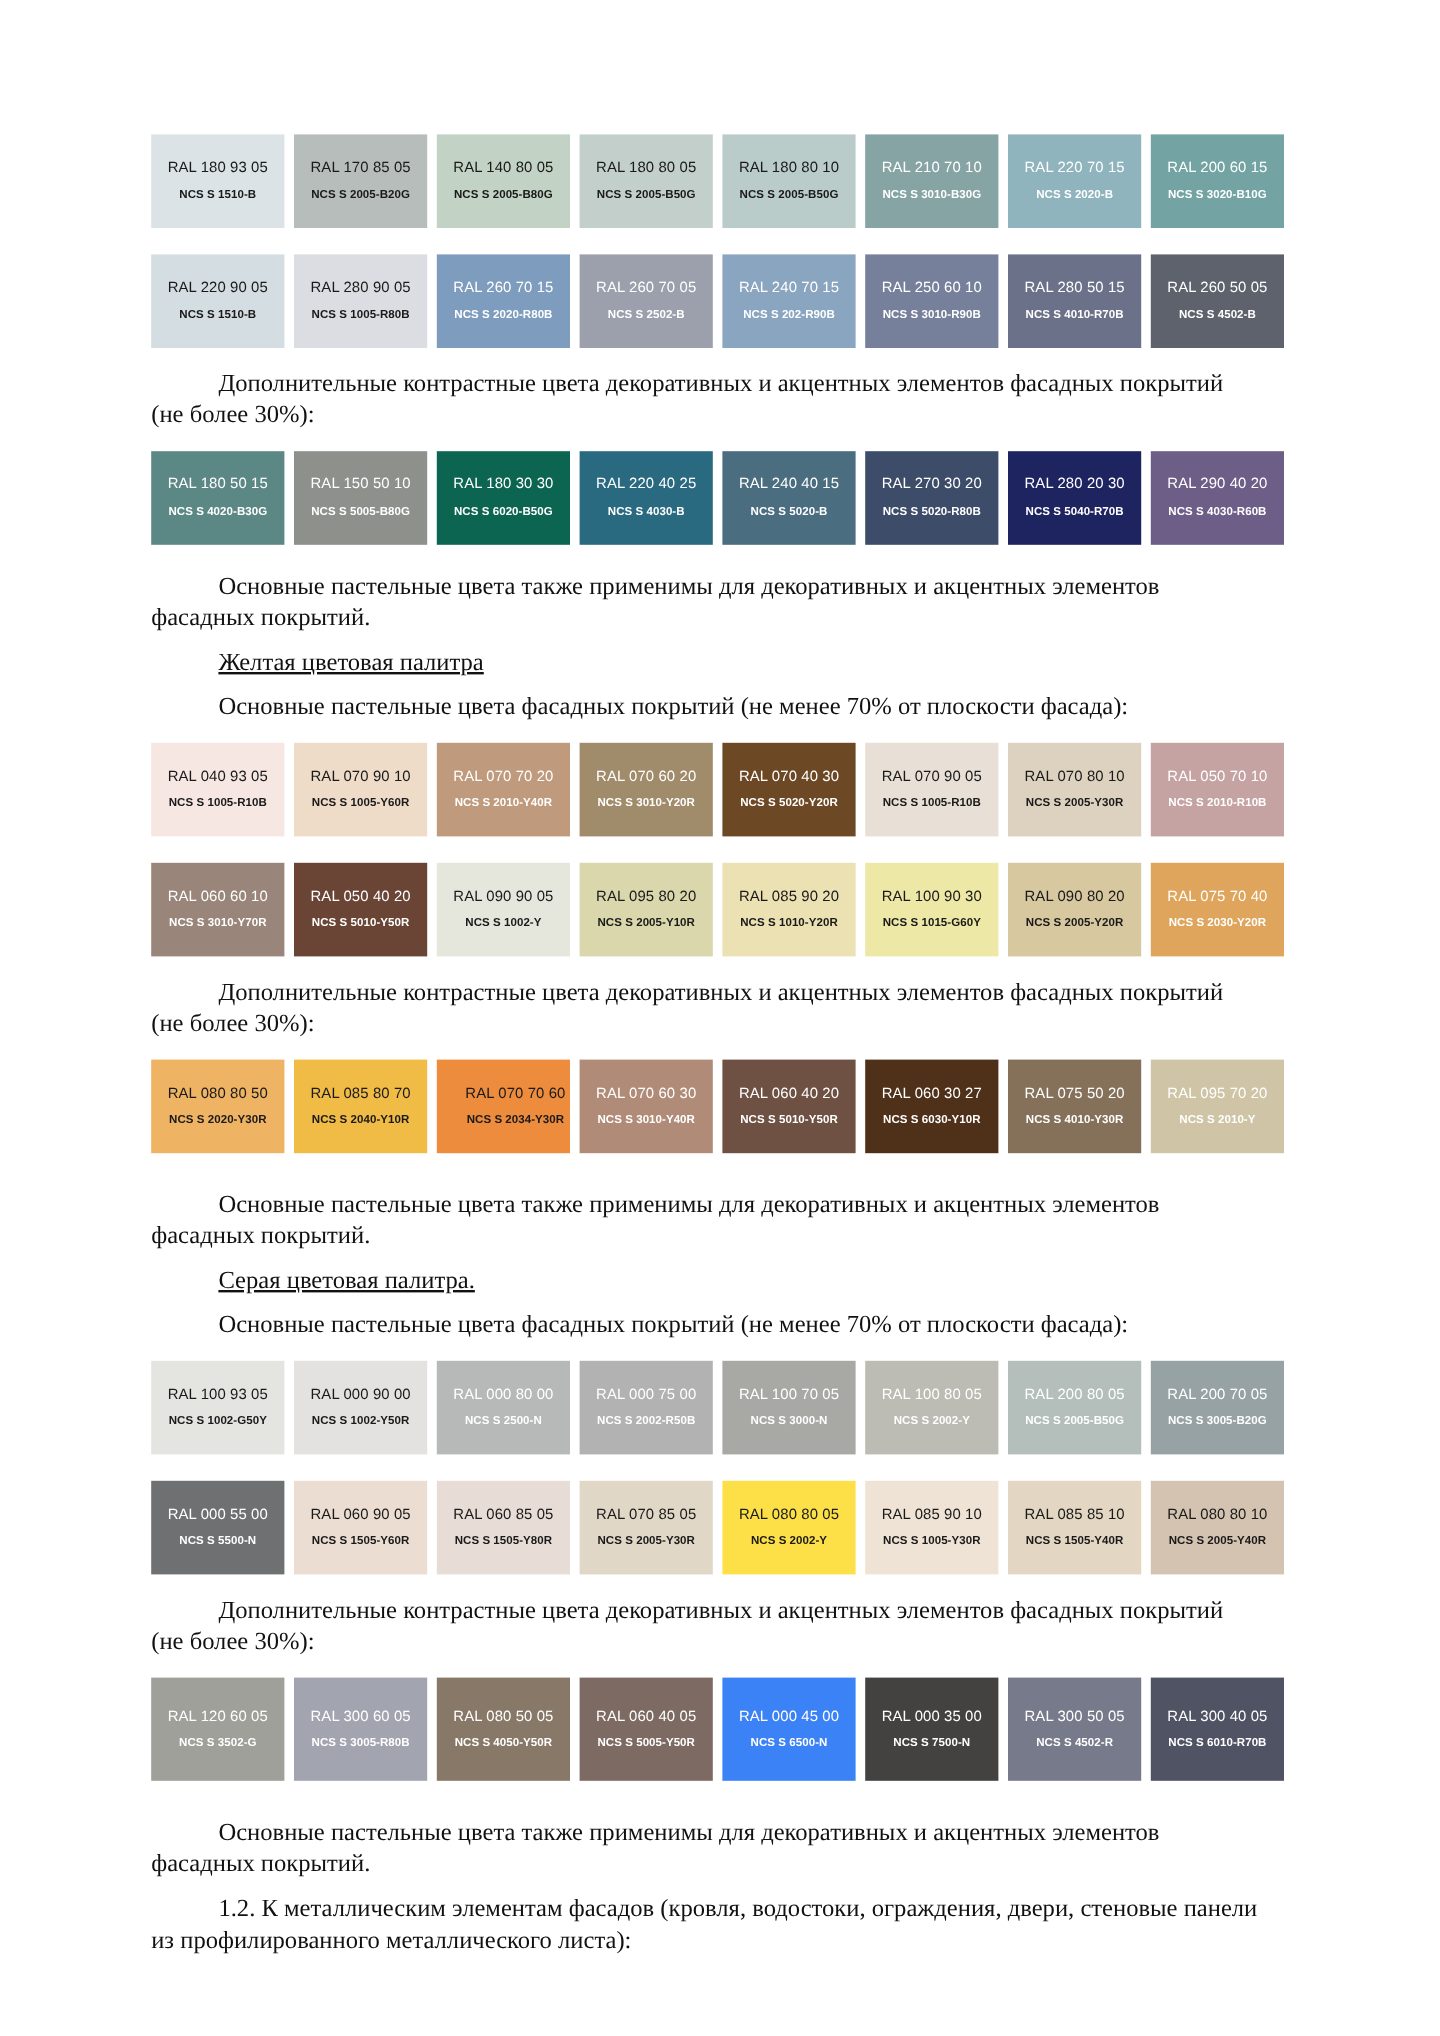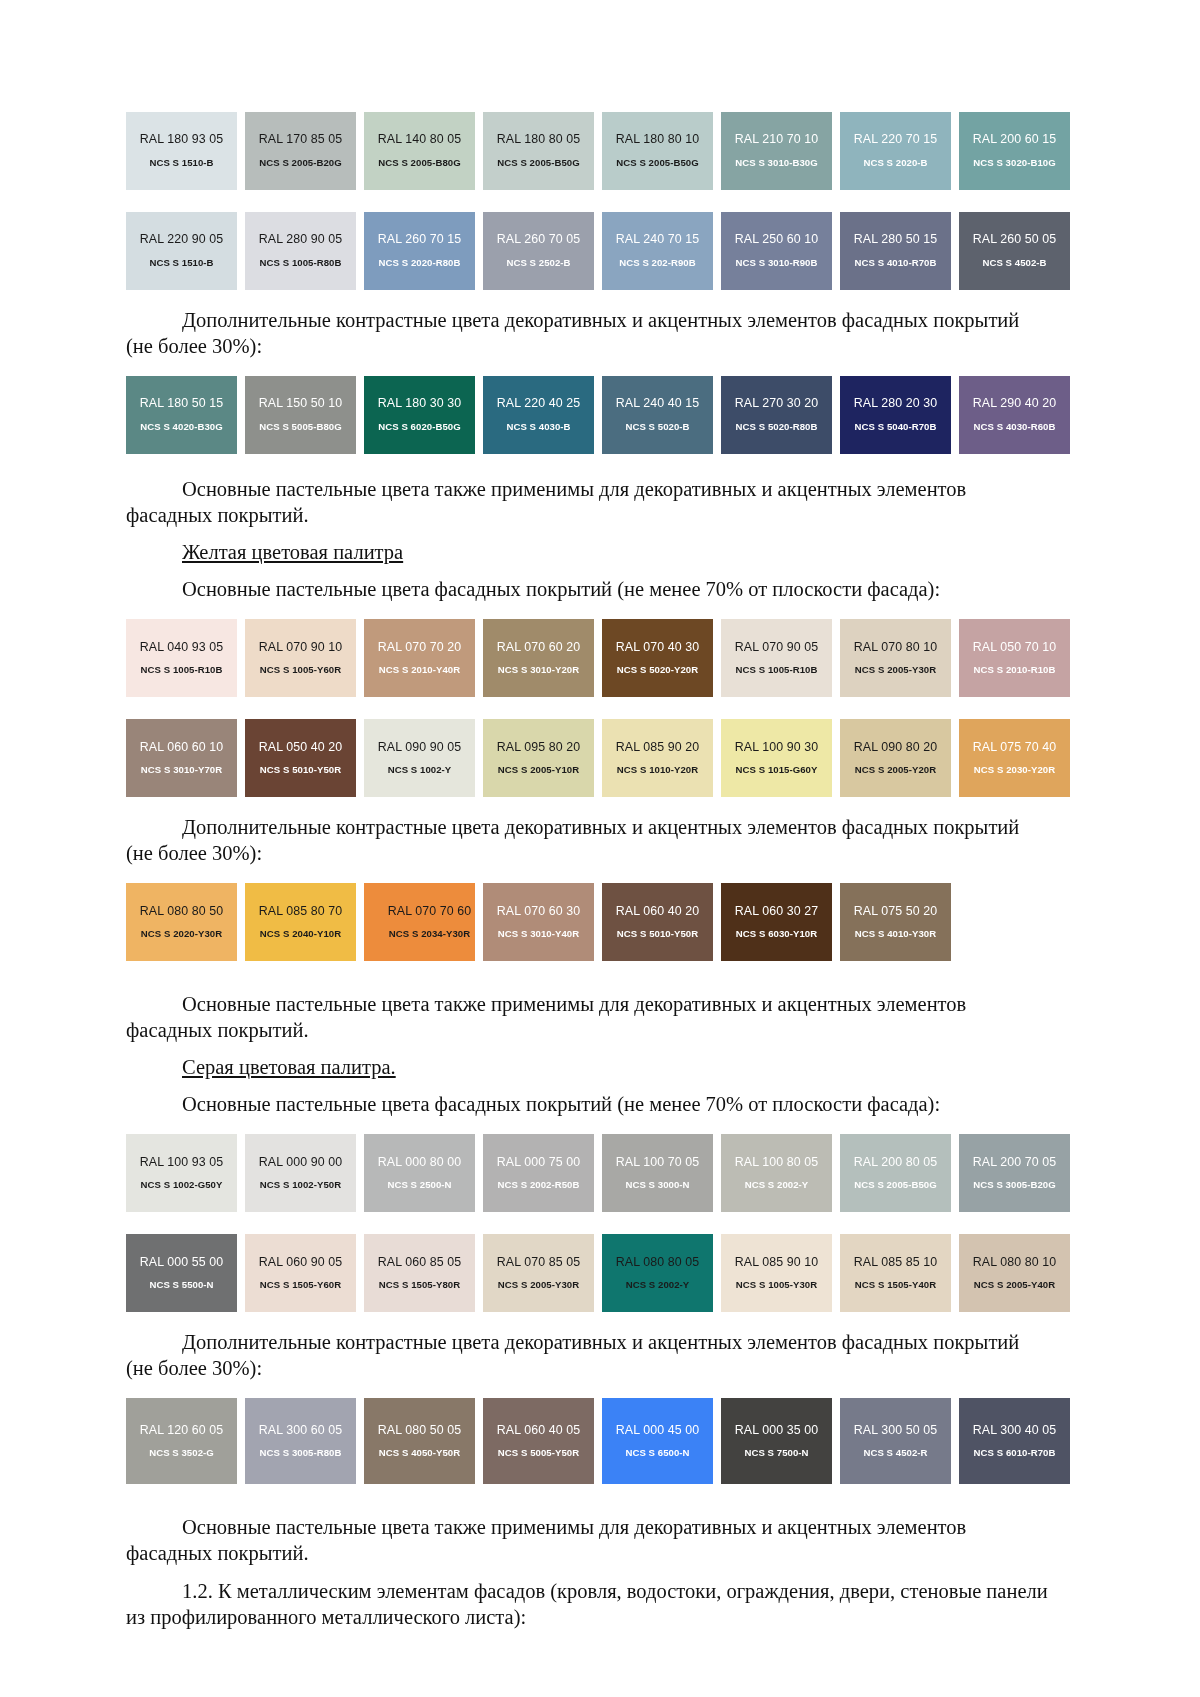--- a/index.html
+++ b/index.html
@@ -327,20 +327,24 @@
           <div class="ncs">NCS S 5010-Y50R</div>
         </div>
         <div class="swatch dark" style="background-color: rgb(79, 48, 25);">
           <div class="ral">RAL 060 30 27</div>
           <div class="ncs">NCS S 6030-Y10R</div>
         </div>
         <div class="swatch dark" style="background-color: rgb(133, 113, 90);">
           <div class="ral">RAL 075 50 20</div>
           <div class="ncs">NCS S 4010-Y30R</div>
         </div>
+        <div class="swatch dark" style="background-color: rgb(207, 197, 166);">
+          <div class="ral">RAL 095 70 20</div>
+          <div class="ncs">NCS S 2010-Y</div>
+        </div>
       </div>
 
     <div class="gap-xl"></div>
 
     <p class="para">Основные пастельные цвета также применимы для декоративных и акцентных элементов</p>
     <p class="para" style="text-indent:0">фасадных покрытий.</p>
 
     <div class="gap-sm"></div>
 
     <p class="sub-head"><span class="u">Серая цветовая палитра.</span></p>
@@ -396,21 +400,21 @@
           <div class="ncs">NCS S 1505-Y60R</div>
         </div>
         <div class="swatch light" style="background-color: rgb(232, 220, 214);">
           <div class="ral">RAL 060 85 05</div>
           <div class="ncs">NCS S 1505-Y80R</div>
         </div>
         <div class="swatch light" style="background-color: rgb(225, 215, 198);">
           <div class="ral">RAL 070 85 05</div>
           <div class="ncs">NCS S 2005-Y30R</div>
         </div>
-        <div class="swatch light" style="background-color: #0f766e; text-align: center;">
+        <div class="swatch light" style="background-color: #fde047; text-align: center;">
           <div class="ral">RAL 080 80 05</div>
           <div class="ncs">NCS S 2002-Y</div>
         </div>
         <div class="swatch light" style="background-color: rgb(238, 227, 212);">
           <div class="ral">RAL 085 90 10</div>
           <div class="ncs">NCS S 1005-Y30R</div>
         </div>
         <div class="swatch light" style="background-color: rgb(227, 214, 194);">
           <div class="ral">RAL 085 85 10</div>
           <div class="ncs">NCS S 1505-Y40R</div>

